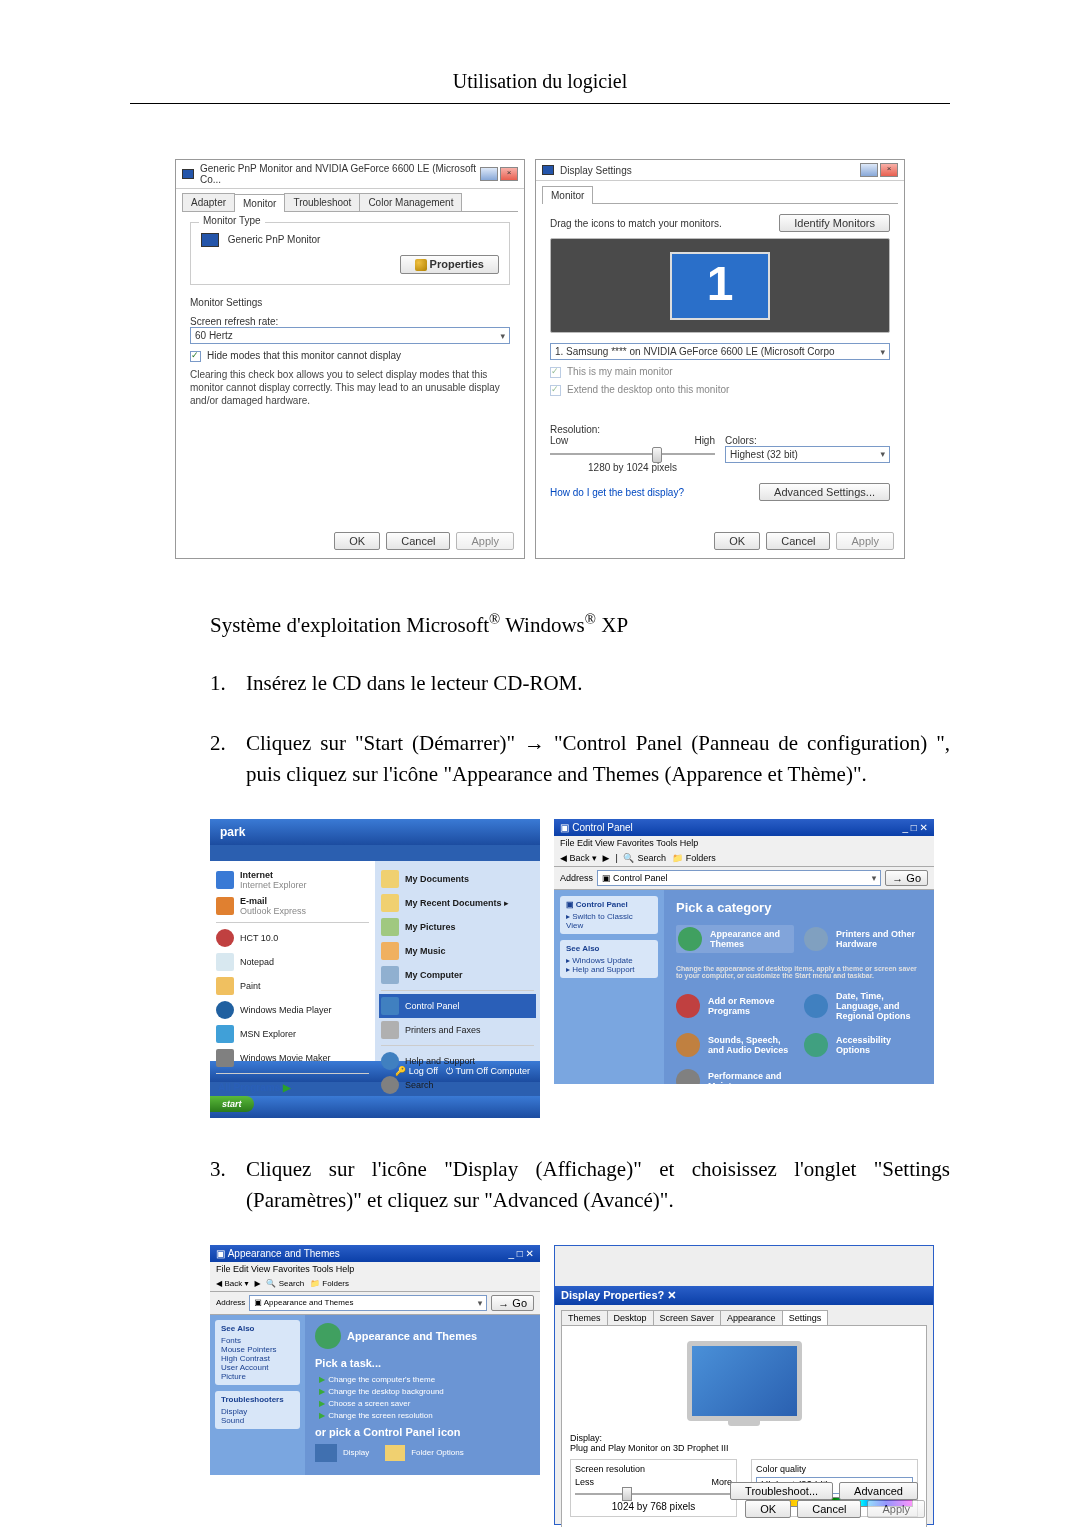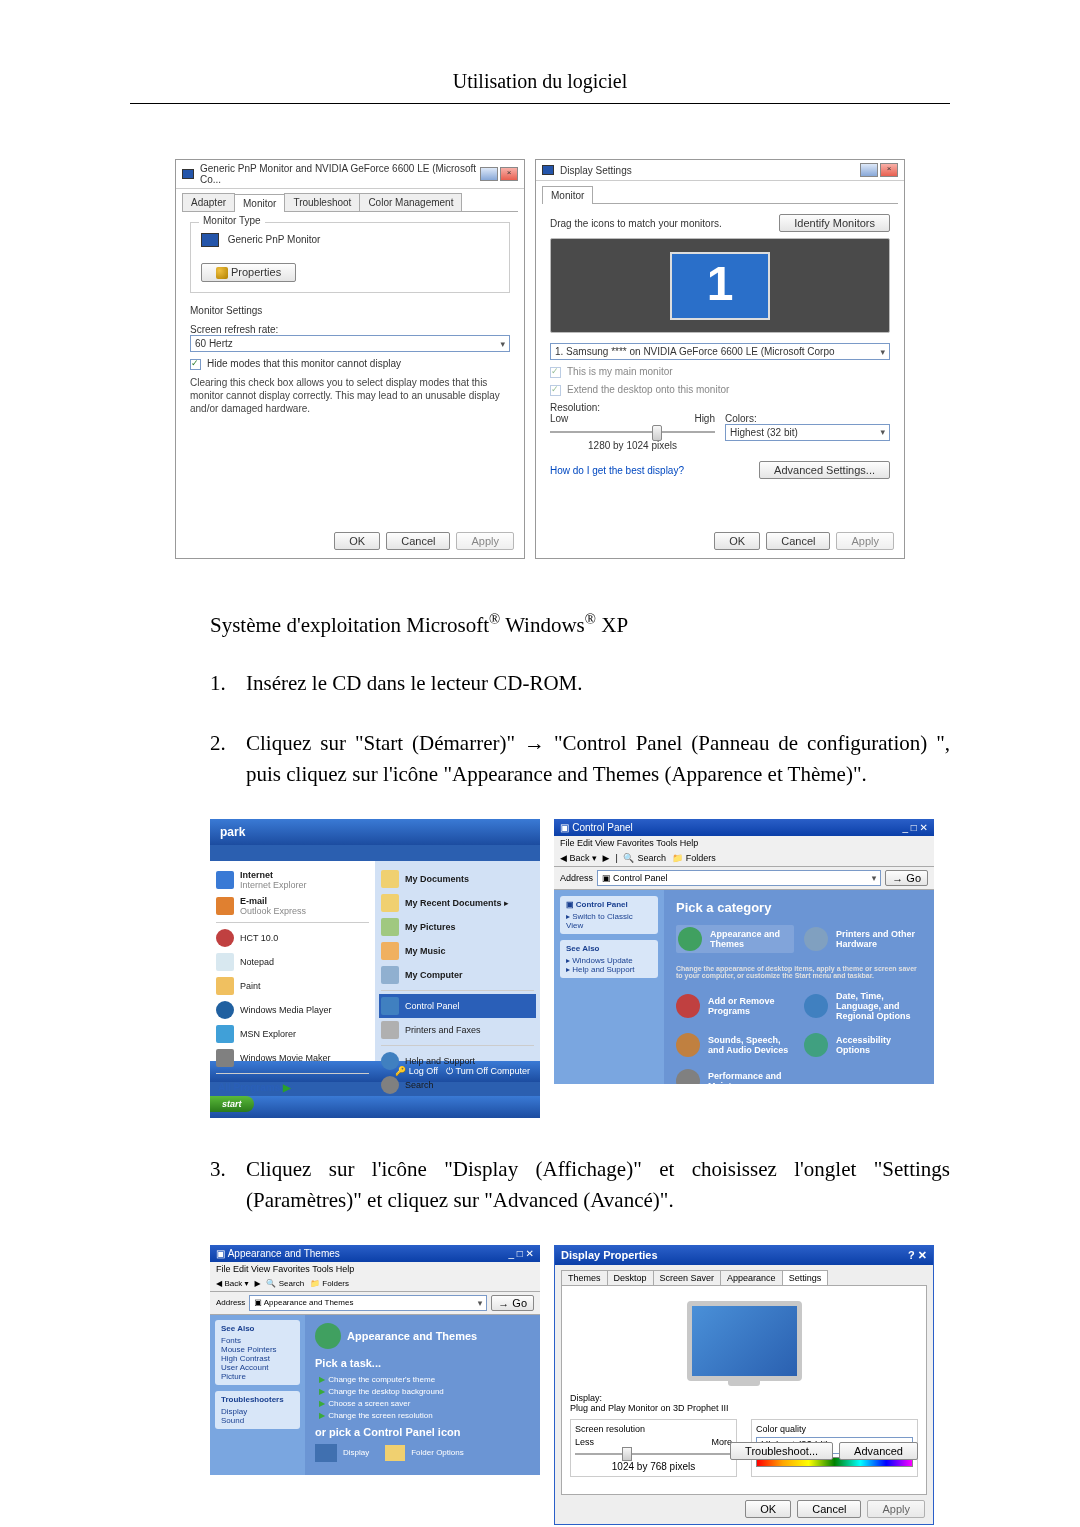--- a/index.html
+++ b/index.html
@@ -93,21 +93,21 @@
       margin-right: 6px;
     }
     .btn {
       display: inline-block;
       border: 1px solid #888;
       background: linear-gradient(#fdfdfd,#e5e5e5);
       padding: 2px 14px;
       font-size: 11px;
       border-radius: 2px;
     }
-    .btn-row { margin-top: 16px; }
+    .btn-row { text-align: right; margin-top: 8px; font-weight: bold; }
     .dropdown {
       border: 1px solid #7a9ac8;
       padding: 2px 4px;
       background: #fff;
       display: flex;
       justify-content: space-between;
       align-items: center;
     }
     .dropdown .chev { color: #555; font-size: 9px; }
     .checkbox-row { display: flex; align-items: flex-start; gap: 6px; margin: 6px 0; }
@@ -152,21 +152,21 @@
       text-align: center;
       line-height: 60px;
       font-family: Arial, sans-serif;
     }
     .slider-row {
       display: flex;
       justify-content: space-between;
       align-items: center;
       gap: 10px;
     }
-    .slider-col { flex: 1; }
+    .slider-col { flex: 1; margin-top: 22px; }
     .slider-track {
       height: 16px;
       position: relative;
     }
     .slider-track .rail {
       position: absolute; top: 7px; left: 0; right: 0;
       height: 2px; background: #aaa;
     }
     .slider-track .thumb {
       position: absolute; top: 1px; left: 62%;
@@ -335,22 +335,23 @@
       font-family: Tahoma, Arial, sans-serif;
       font-size: 10px;
       color: #000;
       position: relative;
     }
     .dp-titlebar {
       background: linear-gradient(#2a5fc8,#0b3fa8);
       color: #fff;
       padding: 3px 6px;
       font-weight: bold;
-      display: flex; justify-content: space-between;
+      display: flex; 
       font-size: 11px;
+      margin-top: 40px;
     }
     .dp-tabs {
       display: flex;
       padding: 5px 6px 0 6px;
       gap: -1px;
     }
     .dp-tab {
       border: 1px solid #aaa;
       border-bottom: none;
       padding: 2px 6px;

